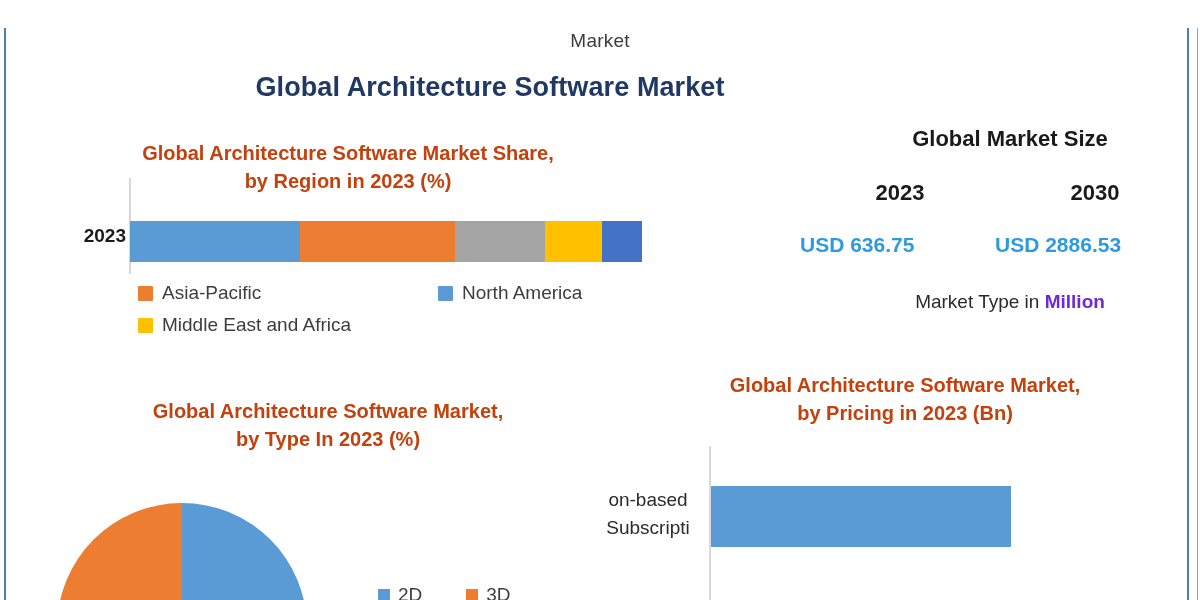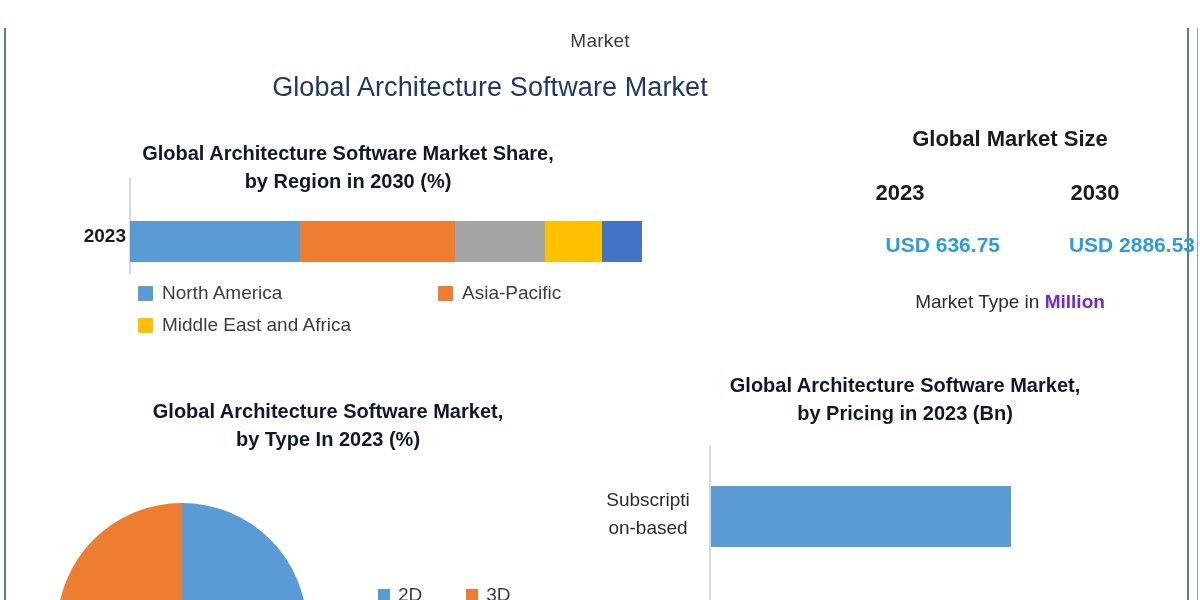--- a/index.html
+++ b/index.html
@@ -22,25 +22,25 @@
   .top-crumb{
     left:0;top:2px;width:1200px;text-align:center;
     font-size:19px;color:#3c3c3c;font-weight:400;letter-spacing:.2px;
   }
   .top-crumb-right{
     left:880px;top:-14px;width:300px;text-align:center;
     font-size:17px;color:#3c3c3c;overflow:hidden;height:16px;
   }
   .main-title{
     left:0;top:44px;width:980px;text-align:center;
-    font-size:27px;font-weight:400;color:#1f3864;letter-spacing:.1px;
+    font-size:27px;font-weight:700;color:#1f3864;letter-spacing:.1px;
   }
 
   .sec-title{
-    font-size:20px;font-weight:700;color:#0f172a;line-height:1.38;
+    font-size:20px;font-weight:700;color:#c2410c;line-height:1.38;
     text-align:center;
   }
   #share-title{left:38px;top:112px;width:620px;}
   #type-title{left:18px;top:370px;width:620px;}
   #pricing-title{left:600px;top:344px;width:610px;}
   #share-axis{
     left:129px;top:150px;width:2px;height:96px;background:#d9d9d9;
   }
   #share-bar{
     left:130px;top:193px;width:512px;height:41px;display:flex;
@@ -57,21 +57,21 @@
   .lg-item{display:flex;align-items:center;gap:9px;}
   .lg-swatch{width:15px;height:15px;flex:none;border-radius:1px;}
   .lg-label{font-size:19px;color:#3d3d3d;white-space:nowrap;}
 
   
   #gms-title{left:840px;top:98px;width:340px;text-align:center;
     font-size:22px;font-weight:700;color:#1a1a1a;}
   .gms-year{font-size:22px;font-weight:700;color:#1a1a1a;text-align:center;width:160px;}
   #gms-year-0{left:820px;top:152px;}
   #gms-year-1{left:1015px;top:152px;}
-  .gms-val{font-size:21px;font-weight:700;color:#2e9ae0;text-align:right;width:200px;}
+  .gms-val{font-size:21px;font-weight:700;color:#2e9ae0;text-align:left;width:200px;}
   #gms-val-0{left:800px;top:205px;}
   #gms-val-1{left:995px;top:205px;}
   #gms-note{left:840px;top:263px;width:340px;text-align:center;
     font-size:19px;color:#2b2b2b;}
   #gms-note b{font-weight:700;color:#6d28d9;}
 
   
   #pie{left:57px;top:475px;width:250px;height:250px;border-radius:50%;}
   #pie-legend{left:378px;top:556px;display:flex;gap:44px;align-items:center;}
   .pl-item{display:flex;align-items:center;gap:8px;}
@@ -93,41 +93,41 @@
   <div class="frame-line right"></div>
   <div class="frame-line right2"></div>
 
   <div class="abs top-crumb">Market</div>
   <div class="abs top-crumb-right"></div>
 
   <div class="abs main-title">Global Architecture Software Market</div>
 
   <div class="abs sec-title" id="share-title">
     <div>Global Architecture Software Market Share,</div>
-    <div>by Region in 2030 (%)</div>
+    <div>by Region in 2023 (%)</div>
   </div>
 
   <div class="abs" id="share-axis"></div>
   <div class="abs" id="share-cat">2023</div>
   <div class="abs" id="share-bar">
       <i style="flex: 0 0 33.2%; background: rgb(91, 155, 213);"></i>
       <i style="flex: 0 0 30.3%; background: rgb(237, 125, 49);"></i>
       <i style="flex: 0 0 17.6%; background: rgb(165, 165, 165);"></i>
       <i style="flex: 0 0 11.1%; background: rgb(255, 192, 0);"></i>
       <i style="flex: 0 0 7.8%; background: rgb(68, 114, 196);"></i>
     </div>
 
   <div class="abs" id="region-legend">
       <div class="lg-item">
+        <span class="lg-swatch" style="background: rgb(237, 125, 49);"></span>
+        <span class="lg-label">Asia-Pacific</span>
+      </div>
+      <div class="lg-item">
         <span class="lg-swatch" style="background: rgb(91, 155, 213);"></span>
         <span class="lg-label">North America</span>
-      </div>
-      <div class="lg-item">
-        <span class="lg-swatch" style="background: rgb(237, 125, 49);"></span>
-        <span class="lg-label">Asia-Pacific</span>
       </div>
       <div class="lg-item">
         <span class="lg-swatch" style="background: rgb(255, 192, 0);"></span>
         <span class="lg-label">Middle East and Africa</span>
       </div>
     </div>
 
   <div class="abs" id="gms-title">Global Market Size</div>
   <div class="abs gms-year" id="gms-year-0">2023</div>
   <div class="abs gms-year" id="gms-year-1">2030</div>
@@ -152,18 +152,18 @@
         <span class="pl-label">3D</span>
       </div>
     </div>
 
   <div class="abs sec-title" id="pricing-title">
     <div>Global Architecture Software Market,</div>
     <div>by Pricing in 2023 (Bn)</div>
   </div>
   <div class="abs" id="pricing-axis"></div>
   <div class="abs" id="pricing-cat">
+    <div>on-based</div>
     <div>Subscripti</div>
-    <div>on-based</div>
   </div>
   <div class="abs" id="pricing-bar" style="width: 300px; background: rgb(91, 155, 213);"></div>
 
 </div>
 
 </body></html>

